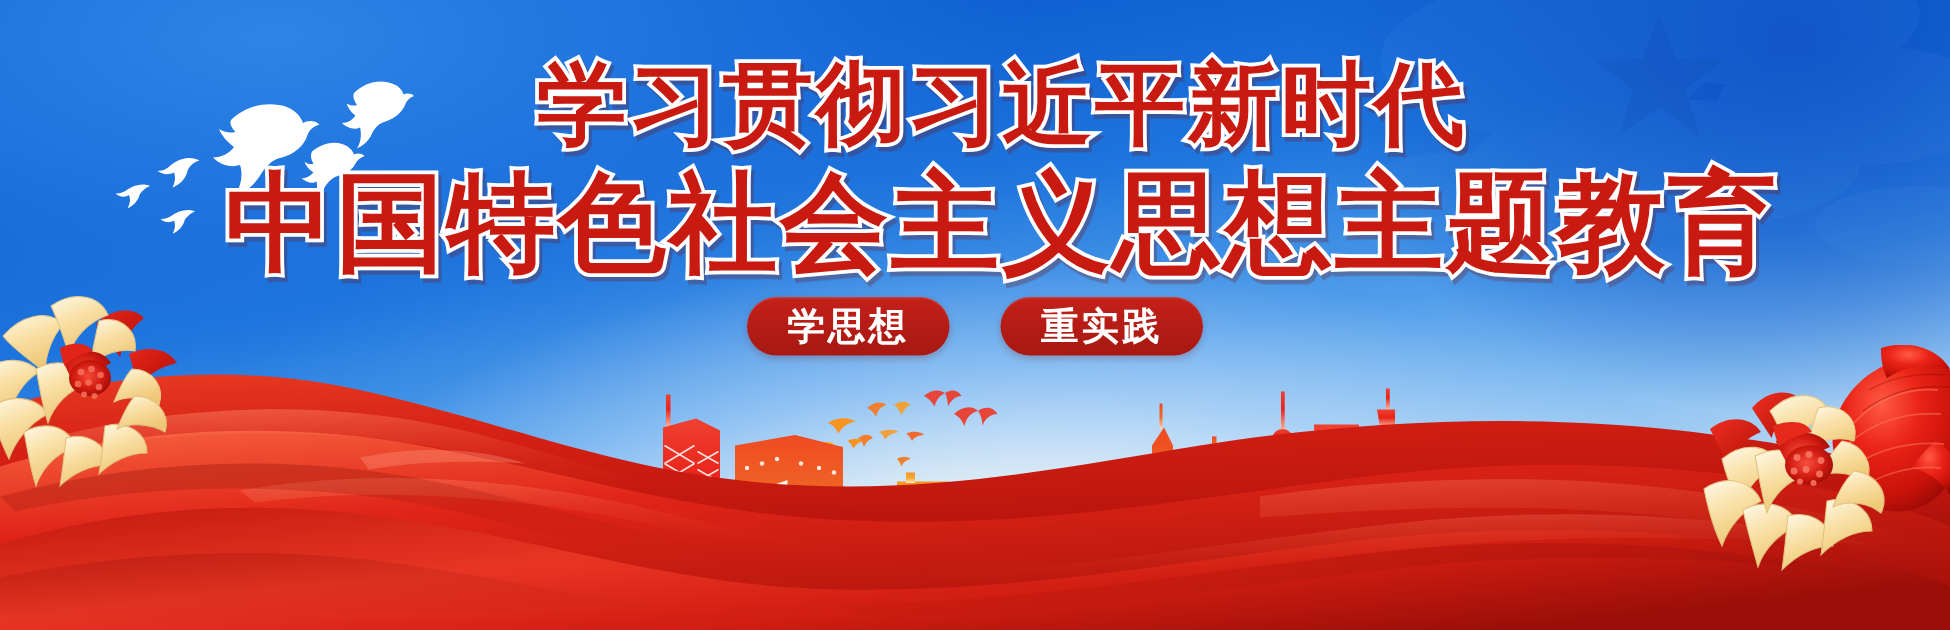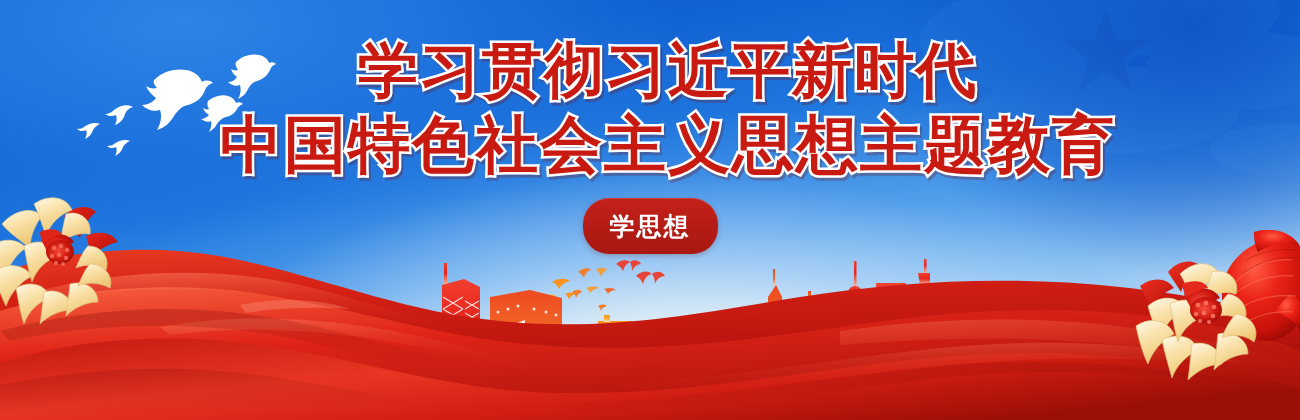--- a/index.html
+++ b/index.html
@@ -45,29 +45,29 @@
     font-weight:bold;
     color:#c91a12;
     letter-spacing:2px;
     line-height:1.02;
     -webkit-text-stroke:5px #ffffff;
     paint-order:stroke fill;
     filter:drop-shadow(2px 3px 0 rgba(120,16,10,0.28));
     margin-left:36px;
   }
   .title-line-1 { font-size:60px; }
-  .title-line-2 { font-size:62px; margin-top:12px; }
+  .title-line-2 { font-size:72px; margin-top:12px;font-family:Liberation Serif, serif; }
 
   
   .badges {
     position:absolute; top:198px; left:0; right:0;
     display:flex; justify-content:center; gap:34px;
   }
   .badge {
-    width:135px; height:56px;
+    width:135px; height:39px;
     border-radius:26px;
     background:linear-gradient(180deg,#c4211a 0%,#b31c15 55%,#a81812 100%);
     box-shadow:0 2px 5px rgba(120,20,10,0.25), inset 0 1px 0 rgba(255,255,255,0.12);
     display:flex; align-items:center; justify-content:center;
     color:#fff;
     font-family:"DejaVu Sans", sans-serif;
     font-size:25px; font-weight:bold; letter-spacing:2px;
     cursor:pointer;
   }
 
@@ -126,20 +126,21 @@
     </g>
   </svg>
 
   <div class="title-block">
     <div class="title-line title-line-1">学习贯彻习近平新时代</div>
     <div class="title-line title-line-2">中国特色社会主义思想主题教育</div>
   </div>
 
   <div class="badges">
     <div class="badge">学思想</div>
+    <div class="badge">重实践</div>
   </div>
 
   <svg class="skybirds" viewBox="0 0 140 62">
     <g>
       <path d="M78 8 C82 4 88 3 92 6 C88 8 86 11 85 15 C83 11 80 9 78 8 Z" fill="#e8453a"></path>
       <path d="M92 6 C96 3 101 4 103 8 C99 8 96 11 94 15 C94 11 93 8 92 6 Z" fill="#e8453a"></path>
       <path d="M40 16 C44 12 50 11 53 14 C49 15 47 18 46 22 C44 18 42 17 40 16 Z" fill="#f08030"></path>
       <path d="M98 20 C103 15 110 14 114 18 C109 19 106 23 105 28 C103 23 100 21 98 20 Z" fill="#e8453a"></path>
       <path d="M114 18 C119 14 125 16 127 20 C122 20 118 24 117 28 C117 23 115 19 114 18 Z" fill="#e8453a"></path>
       <path d="M58 14 C62 11 67 11 69 14 C66 15 64 18 63 21 C62 18 60 15 58 14 Z" fill="#f2a03a"></path>

